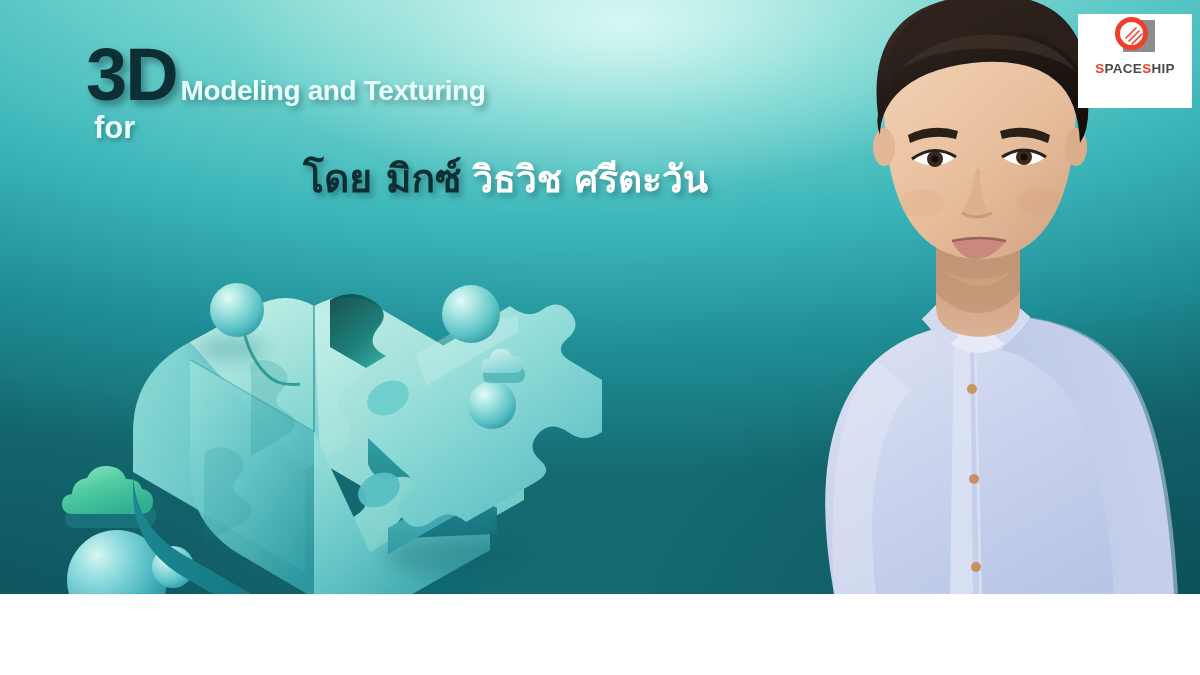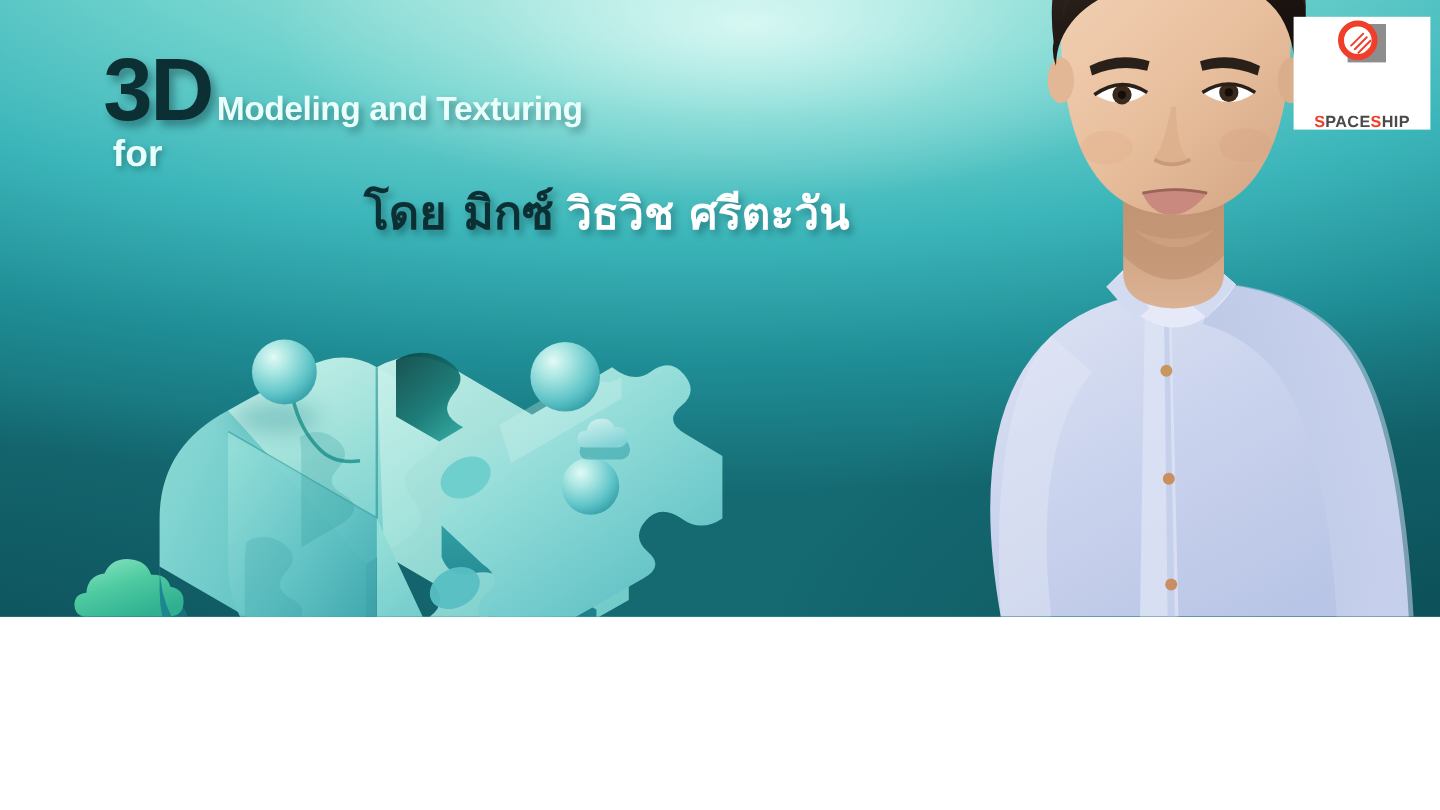--- a/index.html
+++ b/index.html
@@ -6,21 +6,21 @@
   * { box-sizing: border-box; margin: 0; padding: 0; }
   html, body {
     width: 1200px; height: 675px;
     overflow: hidden;
     font-family: "Liberation Sans", "DejaVu Sans", sans-serif;
   }
 
   
   #stage {
     position: relative;
-    width: 1200px; height: 514px;
+    width: 1200px; height: 594px;
     overflow: hidden;
     background: #1a9a9c;
   }
 
   
   .bg-base {
     position: absolute; inset: 0;
     background:
       radial-gradient(120% 95% at 48% -15%, #c4efe7 0%, #a5e4dc 14%, #6fd2cd 34%, #3cb6ba 56%, #1f8d95 78%, #156a72 100%);
   }
@@ -112,21 +112,21 @@
   
   .logo-card {
     position: absolute;
     right: 8px; top: 14px;
     width: 114px; height: 94px;
     background: #ffffff;
     z-index: 60;
     display: flex;
     flex-direction: column;
     align-items: center;
-    justify-content: space-between;
+    justify-content: flex-start;
     gap: 4px;
   }
   .logo-mark {
     position: relative;
     width: 46px; height: 44px;
   }
   .logo-square {
     position: absolute;
     left: 11px; top: 6px;
     width: 32px; height: 32px;

